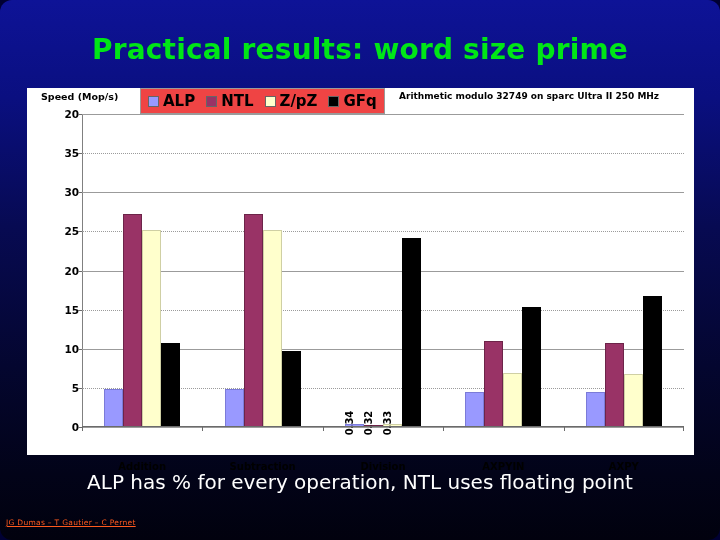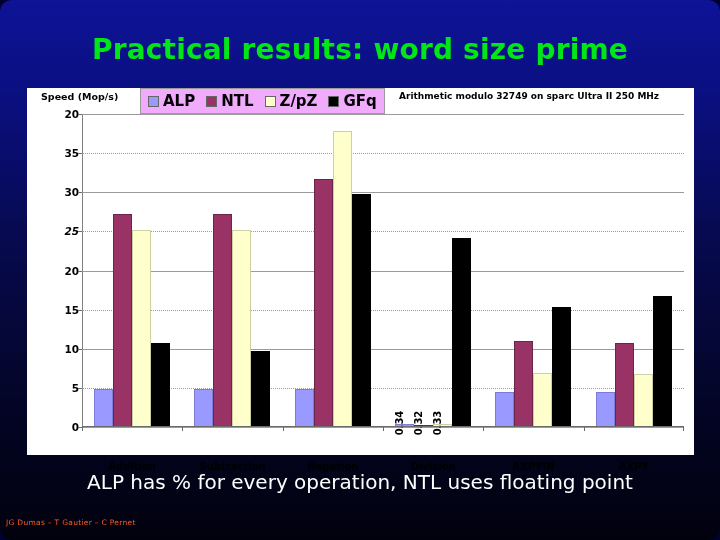--- a/index.html
+++ b/index.html
@@ -78,21 +78,21 @@
   }
 
   
   #legend {
     position: absolute;
     left: 113px;
     top: 0px;
     height: 26px;
     box-sizing: border-box;
     border: 1px solid #9a9a9a;
-    background: #f0abfc;
+    background: #ef4444;
     display: flex;
     align-items: center;
     padding: 0 7px;
     gap: 11px;
     z-index: 6;
   }
   .legend-item {
     display: flex;
     align-items: center;
     gap: 4px;
@@ -264,20 +264,21 @@
   }
   #footer {
     position: absolute;
     left: 6px;
     top: 518px;
     color: #ff5a1e;
     font-size: 7.5px;
     font-family: "DejaVu Sans", sans-serif;
     white-space: nowrap;
     letter-spacing: 0.3px;
+    text-decoration: underline;
   }
 </style>
 </head>
 <body>
 
 <div id="slide">
 
   <div id="slide-title">Practical results: word size prime</div>
 
   <div id="chart-panel">
@@ -323,21 +324,21 @@
           <div class="ytick-label" style="top: 313px;">0</div>
           <div class="ytick-mark" style="top: 313px;"></div>
           <div class="ytick-label" style="top: 273.875px;">5</div>
           <div class="ytick-mark" style="top: 273.875px;"></div>
           <div class="ytick-label" style="top: 234.75px;">10</div>
           <div class="ytick-mark" style="top: 234.75px;"></div>
           <div class="ytick-label" style="top: 195.625px;">15</div>
           <div class="ytick-mark" style="top: 195.625px;"></div>
           <div class="ytick-label" style="top: 156.5px;">20</div>
           <div class="ytick-mark" style="top: 156.5px;"></div>
-          <div class="ytick-label" style="top: 117.375px; font-style: italic;">25</div>
+          <div class="ytick-label" style="top: 117.375px;">25</div>
           <div class="ytick-mark" style="top: 117.375px;"></div>
           <div class="ytick-label" style="top: 78.25px;">30</div>
           <div class="ytick-mark" style="top: 78.25px;"></div>
           <div class="ytick-label" style="top: 39.125px;">35</div>
           <div class="ytick-mark" style="top: 39.125px;"></div>
           <div class="ytick-label" style="top: 0px;">20</div>
           <div class="ytick-mark" style="top: 0px;"></div>
         </div>
       <div id="groups">
           <div class="bar-group">
@@ -352,30 +353,20 @@
           </div>
           <div class="bar-group">
             <div class="group-tick"></div>
             <div class="bars">
               <div class="bar alp" title="ALP Subtraction: 4.8" style="height: 37.56px;"></div>
               <div class="bar ntl" title="NTL Subtraction: 27.2" style="height: 212.84px;"></div>
               <div class="bar zpz" title="Z/pZ Subtraction: 25.2" style="height: 197.19px;"></div>
               <div class="bar gfq" title="GFq Subtraction: 9.7" style="height: 75.9025px;"></div>
             </div>
             <div class="cat-label">Subtraction</div>
-          </div>
-          <div class="bar-group">
-            <div class="group-tick"></div>
-            <div class="bars">
-              <div class="bar alp" title="ALP Negation: 4.8" style="height: 37.56px;"></div>
-              <div class="bar ntl" title="NTL Negation: 31.7" style="height: 248.052px;"></div>
-              <div class="bar zpz" title="Z/pZ Negation: 37.8" style="height: 295.785px;"></div>
-              <div class="bar gfq" title="GFq Negation: 29.8" style="height: 233.185px;"></div>
-            </div>
-            <div class="cat-label">Negation</div>
           </div>
           <div class="bar-group">
             <div class="group-tick"></div>
             <div class="bars">
               <div class="bar alp" title="ALP Division: 0.34" style="height: 2.6605px;">
                 <span class="bar-value">0.34</span>
               </div>
               <div class="bar ntl" title="NTL Division: 0.32" style="height: 2.504px;">
                 <span class="bar-value">0.32</span>
               </div>

